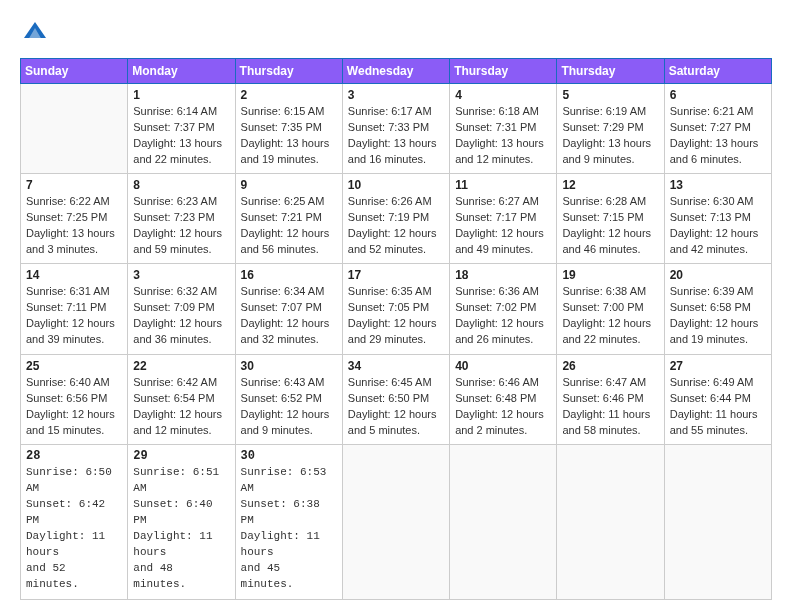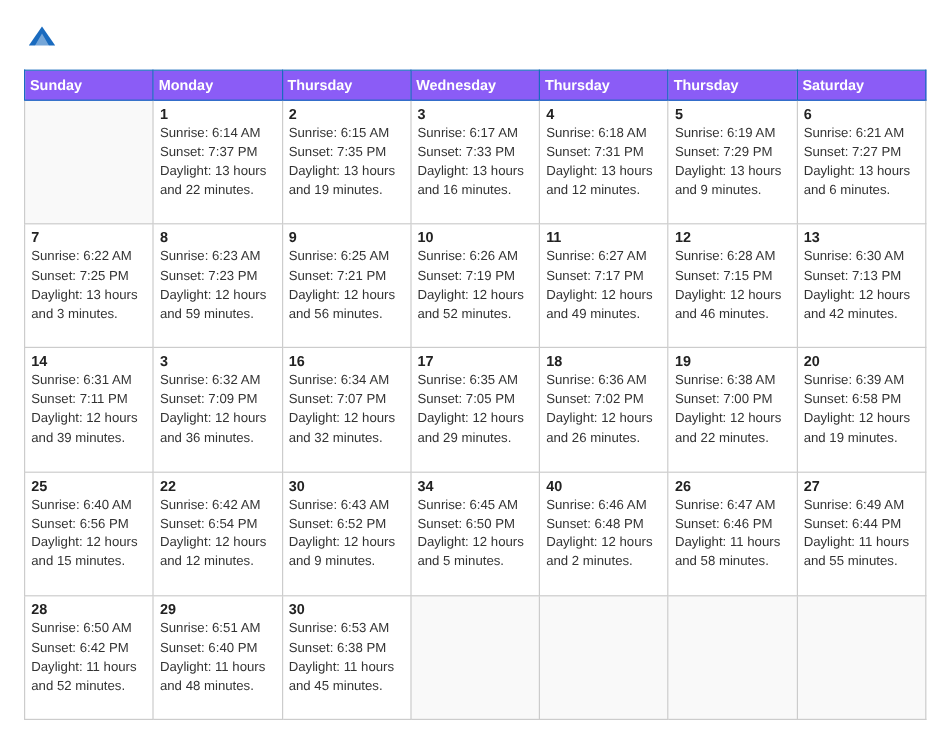--- a/index.html
+++ b/index.html
@@ -91,20 +91,21 @@
     .day-info {
       font-size: 11px;
       line-height: 1.45;
       color: #333;
     }
     .empty-cell {
       background: #f9f9f9;
     }
     .last-row td {
       height: 72px;
+      font-family: Liberation Mono, monospace;
     }
   </style>
 </head>
 <body>
 
 <div class="page">
   <div class="header">
     <div class="logo">
       <svg class="logo-icon" viewBox="0 0 30 30">
         <polygon points="15,4 26,20 4,20" fill="#1a6bbf"></polygon>

